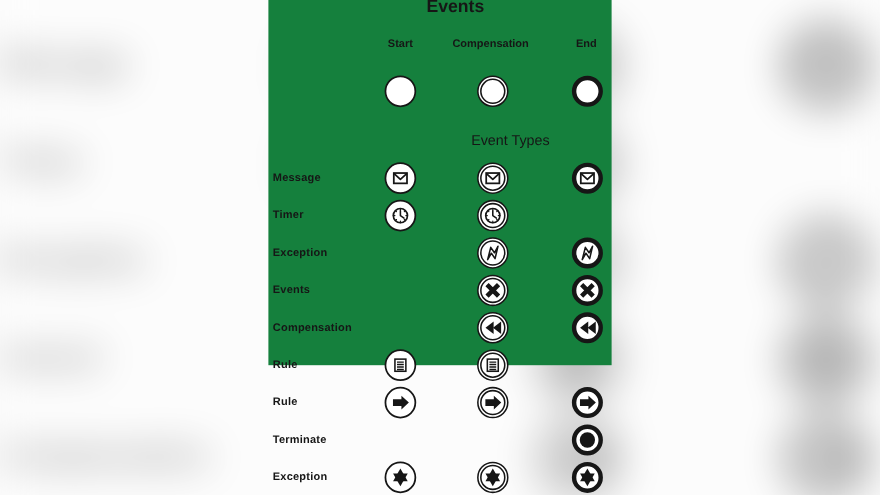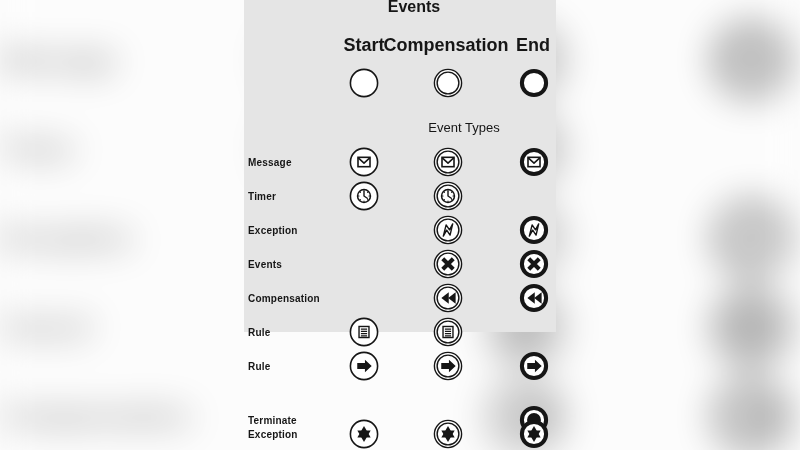--- a/index.html
+++ b/index.html
@@ -7,28 +7,28 @@
   #stage{
     position:relative;width:800px;height:450px;overflow:hidden;background:#fafafa;
     font-family:"Liberation Sans","DejaVu Sans",sans-serif;color:#161616;
   }
   #bg{position:absolute;inset:0;}
   .bg-copy{
     position:absolute;left:50%;top:50%;width:312px;height:450px;
     margin-left:-156px;margin-top:-225px;background:#fff;
     transform:scale(2.62);filter:blur(7px);opacity:.55;
   }
-  #content{position:absolute;left:244px;top:0;width:312px;height:332px;background:#e5e5e5;}
+  #content{position:absolute;left:244px;top:0;width:312px;height:332px;background:#15803d;}
   .title{
     position:absolute;top:-2px;left:170px;transform:translateX(-50%);
     font-size:16px;font-weight:700;white-space:nowrap;
   }
   .col-header{
     position:absolute;top:35px;transform:translateX(-50%);
-    font-size:18px;font-weight:700;white-space:nowrap;
+    font-size:10px;font-weight:700;white-space:nowrap;
   }
   .ch-start{left:120px;} .ch-intermediate{left:202px;} .ch-end{left:289px;}
   .subtitle{
     position:absolute;top:120px;left:220px;transform:translateX(-50%);
     font-size:13px;font-weight:400;white-space:nowrap;
   }
   .row{position:absolute;left:0;width:100%;height:30px;}
   .row-label{
     position:absolute;left:4px;top:50%;transform:translateY(-50%);
     font-size:10px;font-weight:700;white-space:nowrap;letter-spacing:.2px;
@@ -207,21 +207,21 @@
           </svg>
           <svg viewBox="0 0 32 32" class="evt" style="left: 189px;">
             <use href="#ring-double"></use>
             <use href="#g-right-arrow"></use>
           </svg>
           <svg viewBox="0 0 32 32" class="evt" style="left: 275px;">
             <use href="#ring-end"></use>
             <use href="#g-right-arrow"></use>
           </svg>
         </div>
-        <div class="row" style="top: 385px; margin-top: 20px;">
+        <div class="row" style="top: 385px;">
           <span class="row-label">Terminate</span>
           <svg viewBox="0 0 32 32" class="evt" style="left: 275px;">
             <use href="#ring-end"></use>
             <use href="#g-filled-disc"></use>
           </svg>
         </div>
         <div class="row" style="top: 419px;">
           <span class="row-label">Exception</span>
           <svg viewBox="0 0 32 32" class="evt" style="left: 105px;">
             <use href="#ring-start"></use>

